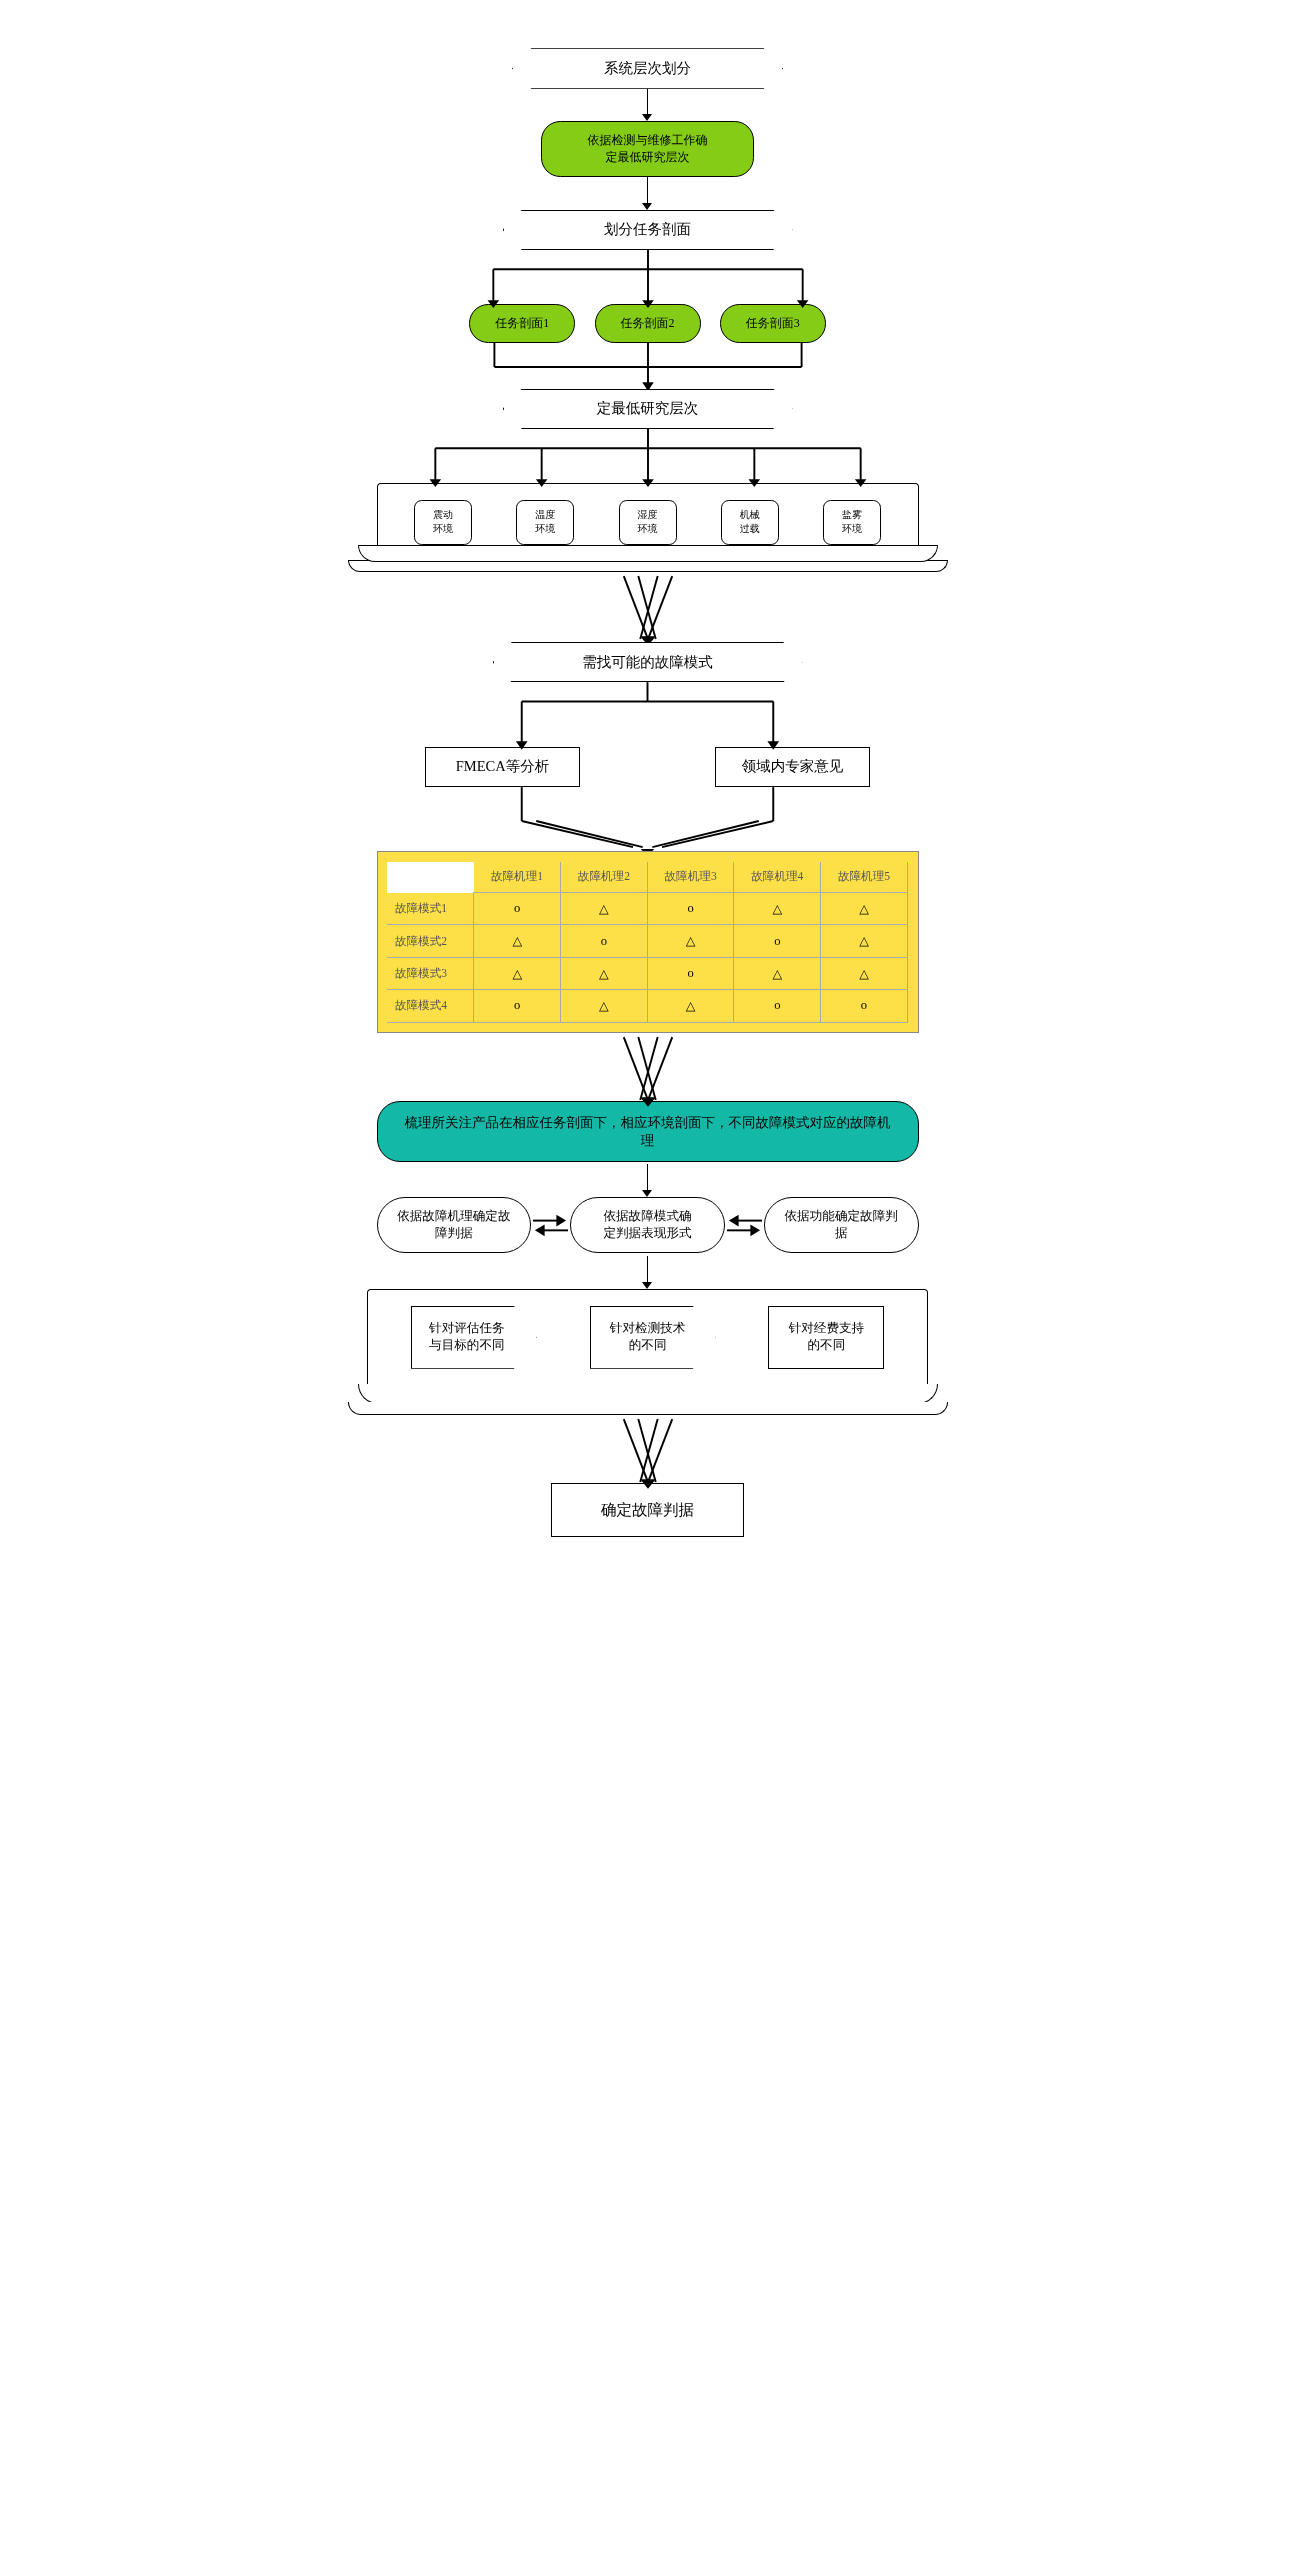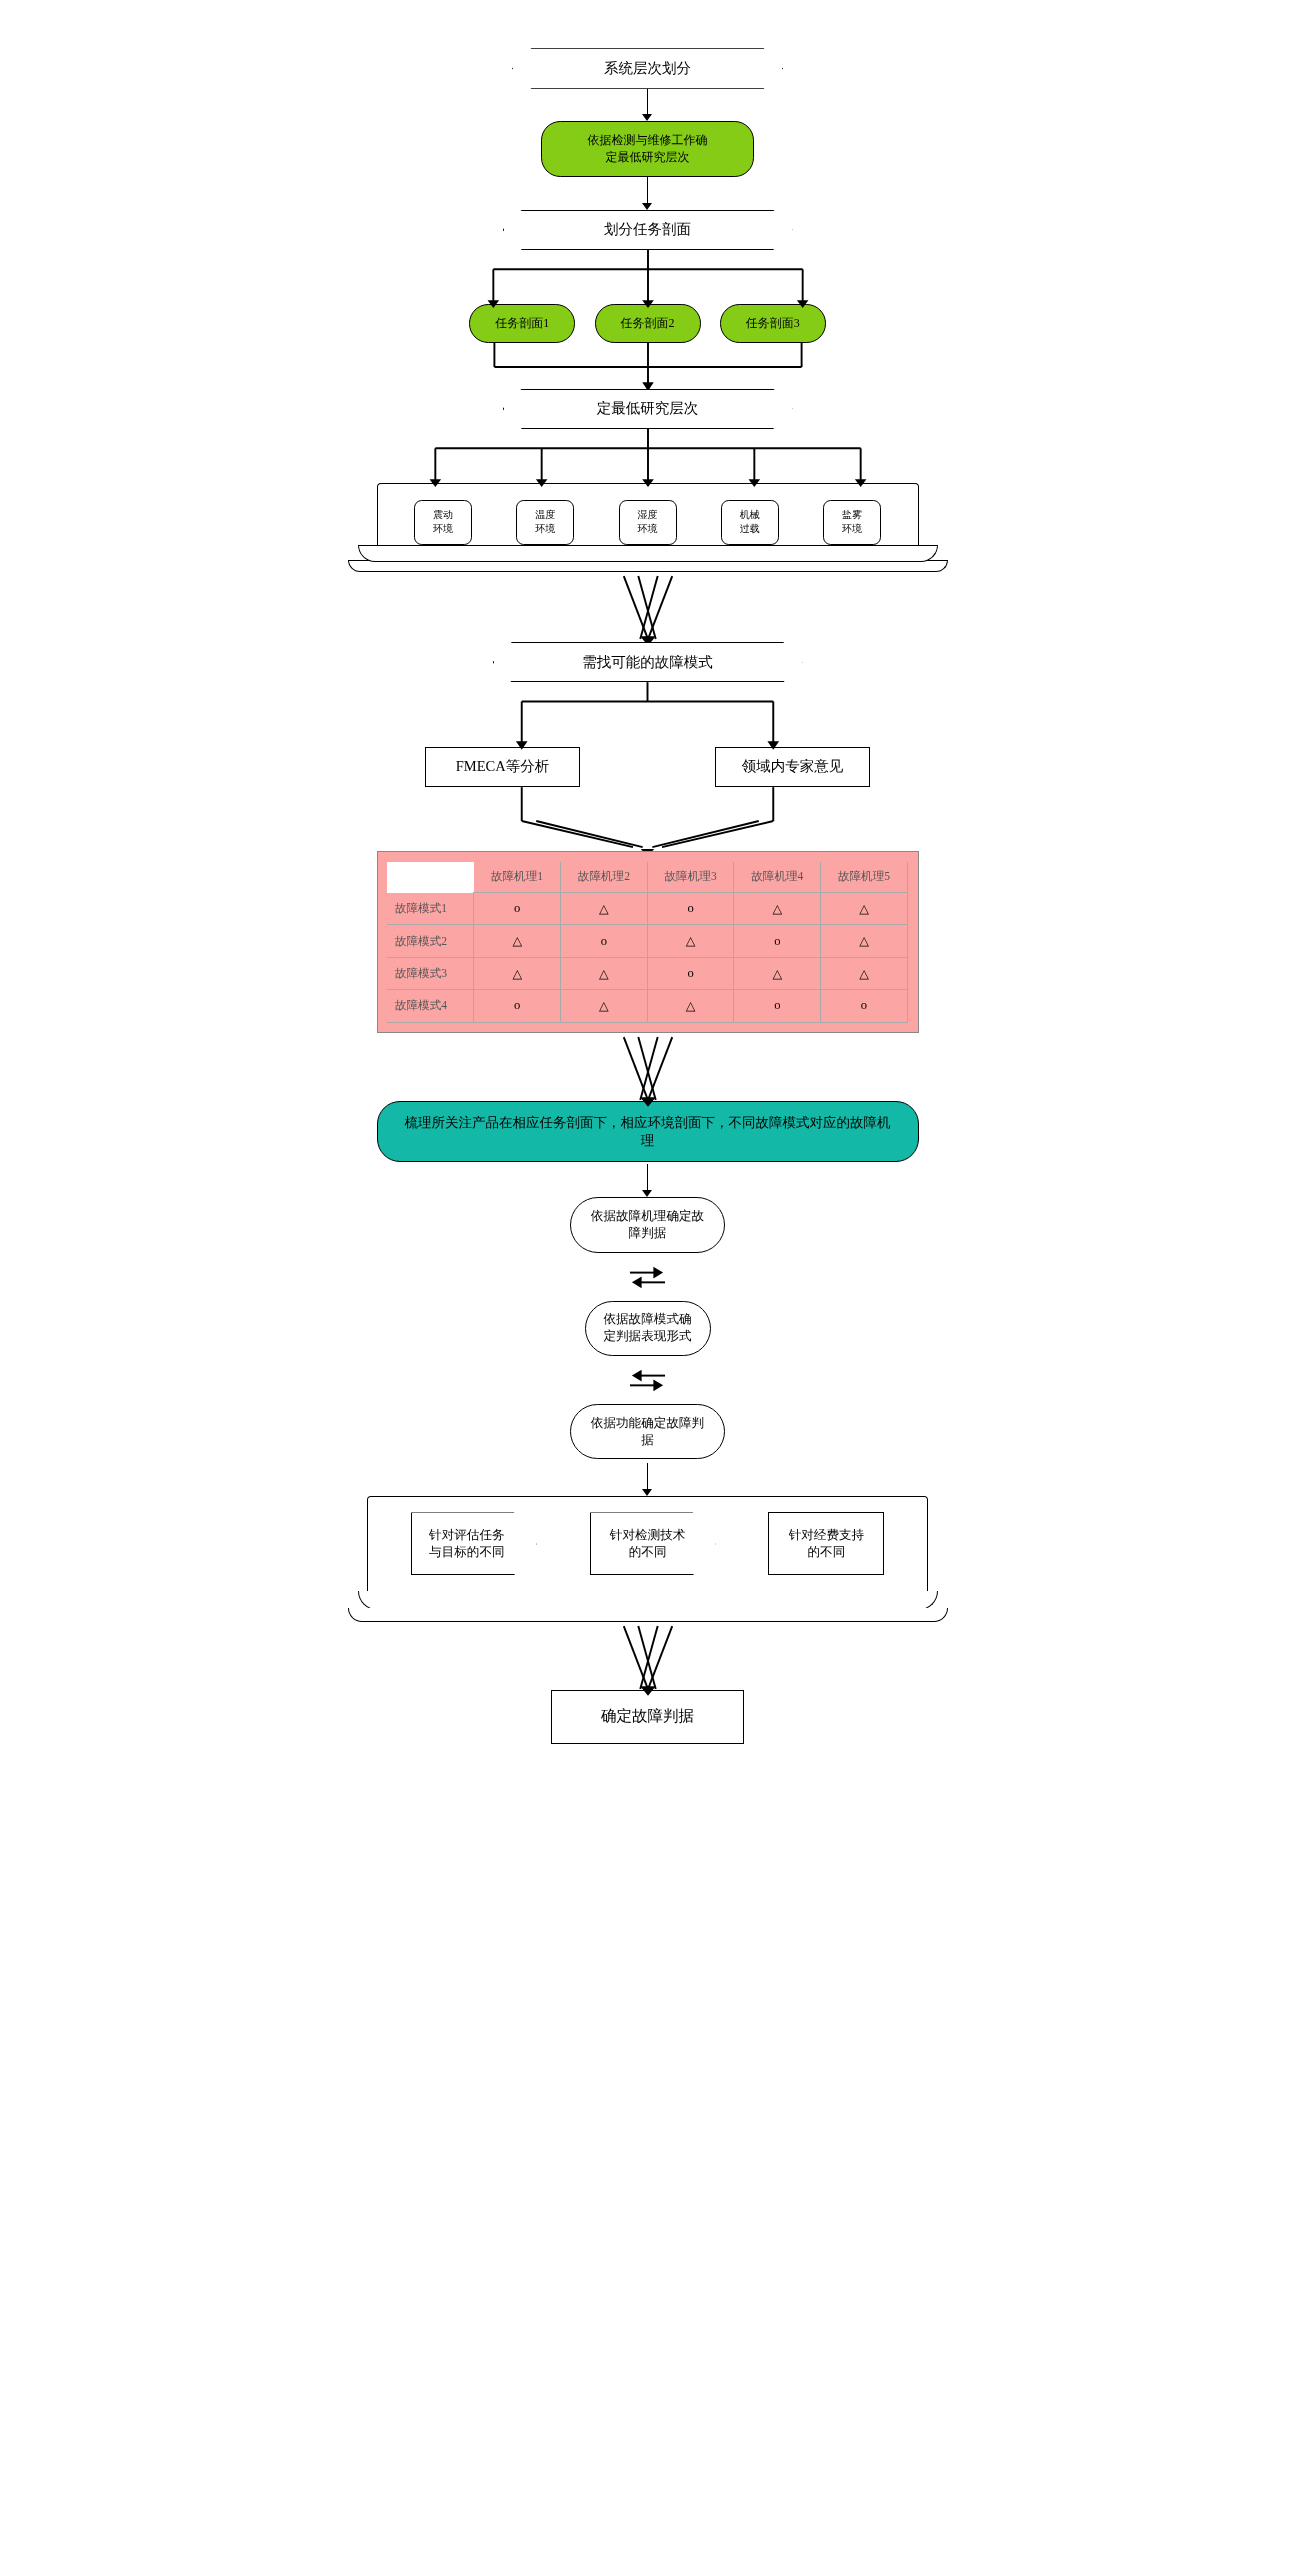--- a/index.html
+++ b/index.html
@@ -132,21 +132,21 @@
       font-size: 10px;
       background: #fff;
       min-width: 58px;
       writing-mode: horizontal-tb;
     }
 
     
     .matrix-section {
       border: 1.5px solid #888;
       width: 542px;
-      background: #fca5a5;
+      background: #fde047;
       padding: 9.7px;
       position: relative;
     }
 
     .matrix-table {
       width: 100%;
       border-collapse: collapse;
       font-size: 12.6px;
     }
 
@@ -225,21 +225,21 @@
       display: flex;
       flex-direction: row;
       justify-content: space-between;
       width: 445px;
       gap: 19.3px;
     }
 
     
     .back-arrow-row {
       display: flex;
-      flex-direction: column;
+      flex-direction: row;
       align-items: center;
       justify-content: center;
       gap: 0;
       width: 542px;
     }
 
     
     .oval-small {
       border: 1.5px solid #000;
       border-radius: 29px;

